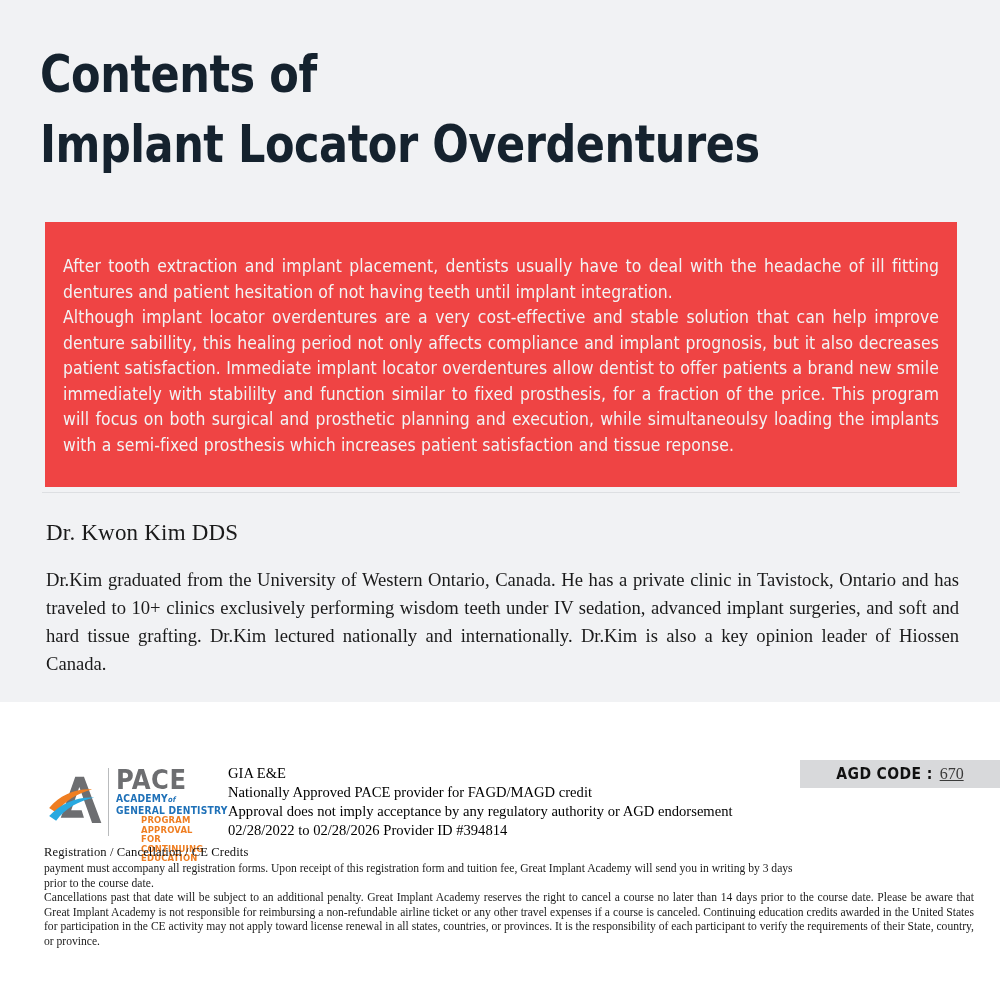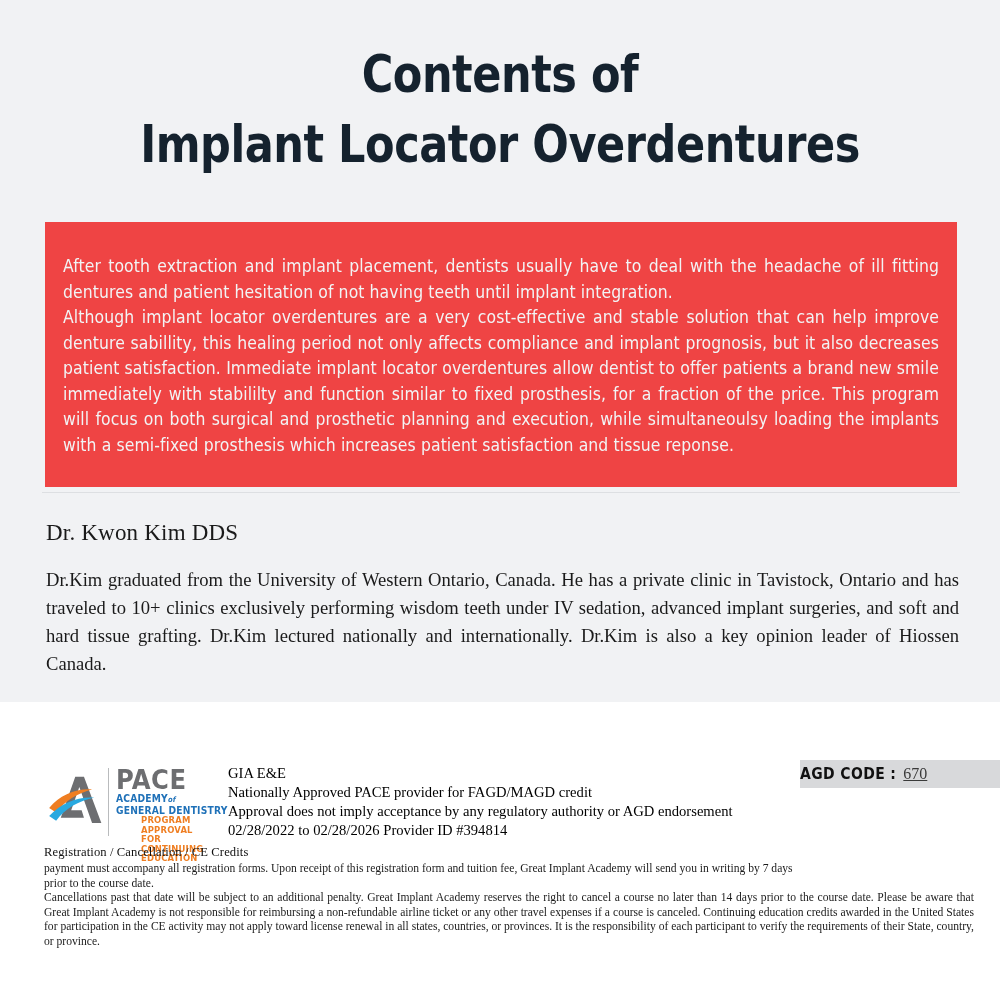--- a/index.html
+++ b/index.html
@@ -24,21 +24,20 @@
     height: 702px;
     background: #f1f2f4;
   }
 
   
   .title-block {
     position: absolute;
     left: 0;
     top: 48px;
     width: 1000px;
-    text-align: center;
     color: #15222e;
     font-family: "Liberation Sans Narrow", "DejaVu Sans Condensed", "Liberation Sans", sans-serif;
     font-weight: 700;
     letter-spacing: -0.5px;
     line-height: 1.0;
   }
   .title-line-1 {
     font-size: 52px;
     display: block;
     transform: scaleX(0.92);
@@ -195,20 +194,21 @@
   
   .agd-badge {
     position: absolute;
     left: 800px;
     top: 760px;
     width: 200px;
     height: 28px;
     background: #d8d9db;
     display: flex;
     align-items: center;
+    justify-content: center;
     gap: 7px;
   }
   .agd-label {
     font-family: "Liberation Sans Narrow", "DejaVu Sans Condensed", "Liberation Sans", sans-serif;
     font-weight: 700;
     font-size: 15.5px;
     color: #111111;
     letter-spacing: 0.4px;
   }
   .agd-value {
@@ -295,15 +295,15 @@
 Nationally Approved PACE provider for FAGD/MAGD credit
 Approval does not imply acceptance by any regulatory authority or AGD endorsement
 02/28/2022 to 02/28/2026 Provider ID #394814</div>
 
 <div class="agd-badge">
   <span class="agd-label">AGD CODE :</span>
   <span class="agd-value">670</span>
 </div>
 
 <div class="fineprint-heading">Registration / Cancellation / CE Credits</div>
-<div class="fineprint-body">payment must accompany all registration forms. Upon receipt of this registration form and tuition fee, Great Implant Academy will send you in writing by 7 days
+<div class="fineprint-body">payment must accompany all registration forms. Upon receipt of this registration form and tuition fee, Great Implant Academy will send you in writing by 3 days
 prior to the course date.</div>
 <div class="fineprint-body-2">Cancellations past that date will be subject to an additional penalty. Great Implant Academy reserves the right to cancel a course no later  than 14 days prior to the course date. Please be aware that Great Implant Academy is not responsible for reimbursing a non-refundable airline ticket or any other travel expenses if a course is canceled. Continuing education credits awarded in the  United States for participation in the CE activity may not apply toward license renewal in all states, countries, or provinces. It is the responsibility of each participant to verify the requirements of their State, country, or province.</div>
 
 </body></html>

